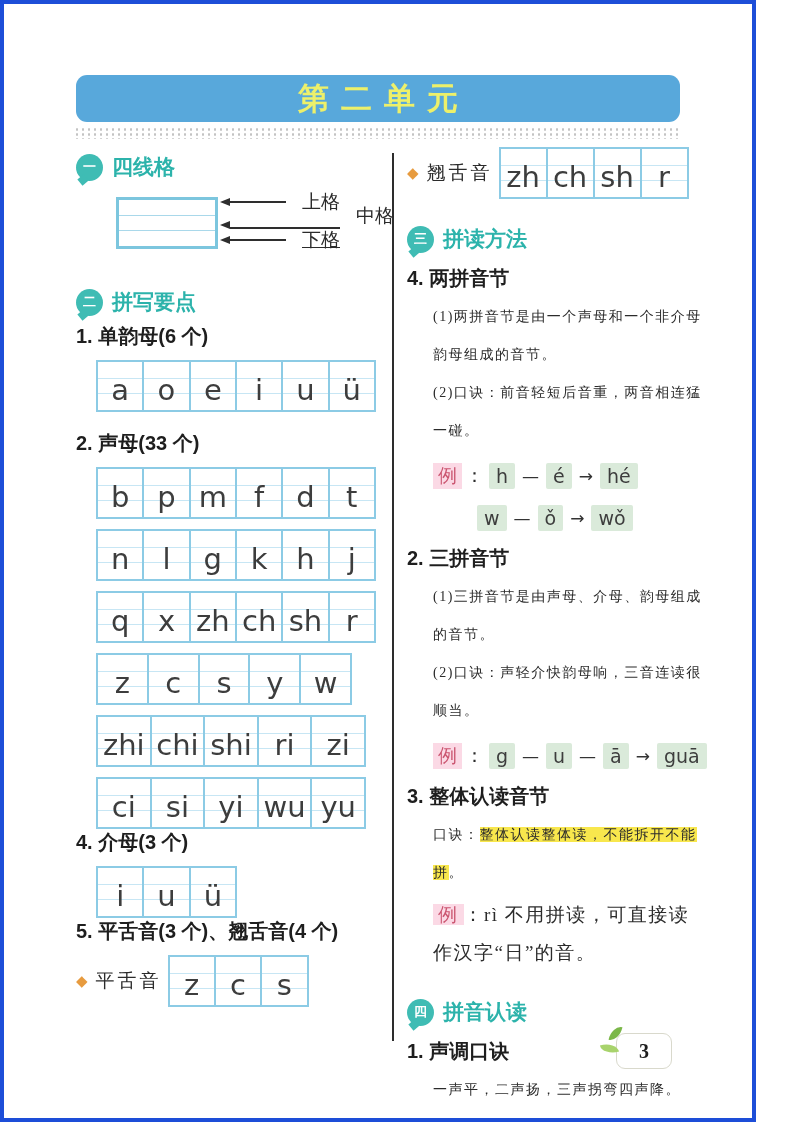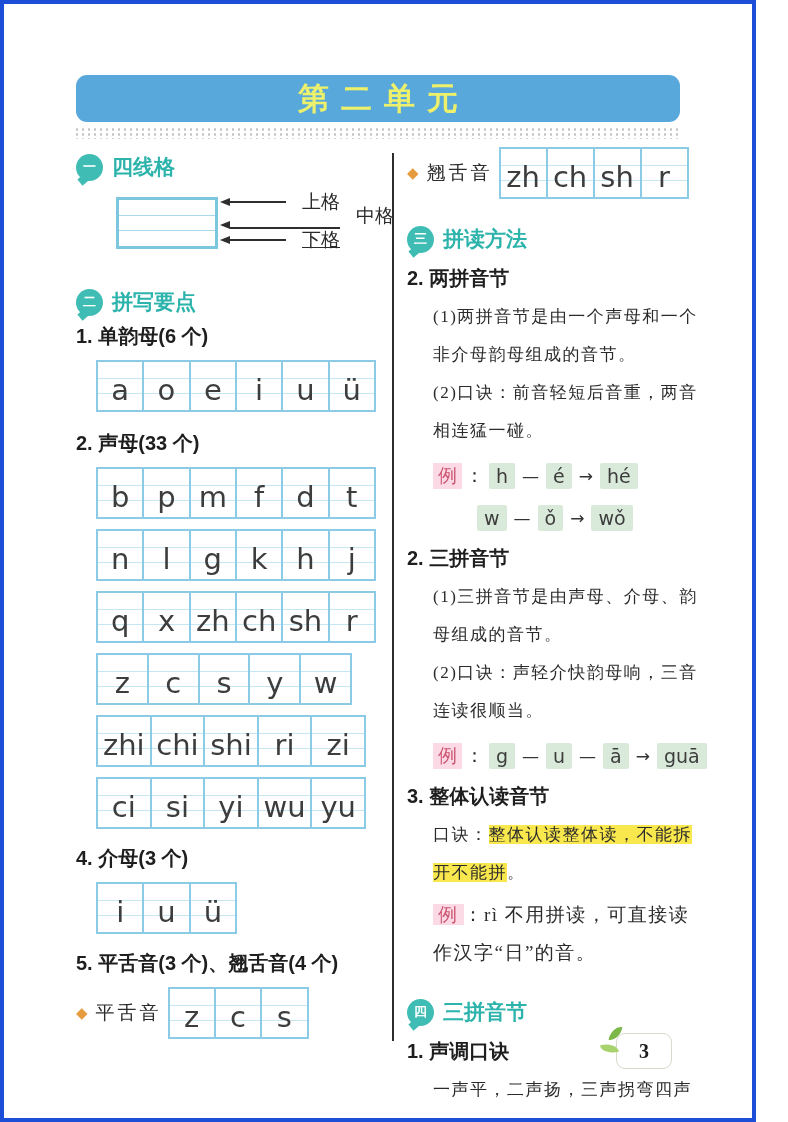--- a/index.html
+++ b/index.html
@@ -61,42 +61,42 @@
   .arrowrow { position:absolute; display:flex; align-items:center; height:16px; }
   .arrow-head { width:0; height:0; border-top:4px solid transparent;
                 border-bottom:4px solid transparent; border-right:10px solid #2e2e2e; flex:none; }
   .arrow-line { height:0; border-top:2px solid #2e2e2e; flex:none; }
   .a-label { font-size:19px; margin-left:16px; color:#2b2b2b; white-space:nowrap; }
   
   .bullet-row { display:flex; align-items:center; }
   .diamond { color:#e79b3f; font-size:15px; margin-right:8px; flex:none; }
   .bullet-label { font-size:19px; letter-spacing:3px; white-space:nowrap; }
   
-  .para { font-size:17px; line-height:38px; letter-spacing:1.5px; margin-left:26px; }
+  .para { font-size:14px; line-height:38px; letter-spacing:1.5px; margin-left:26px; }
   .hl { background:#f8e74d; }
   .ex-line { margin-left:26px; display:flex; align-items:center; margin-top:6px; height:40px; }
   .ex-block { margin-left:26px; font-size:19px; line-height:38px; letter-spacing:1.5px; margin-top:4px; }
   .ex-tag { background:#fbd9e5; color:#cb5570; padding:0 5px; font-size:19px; flex:none; }
   .ex-colon { margin:0 3px; font-size:19px; }
   .token { background:#daeada; padding:2px 7px; font-family:"DejaVu Sans", sans-serif;
            font-size:19px; color:#3d3d3d; margin:0 2px; border-radius:2px; }
   .sep { margin:0 5px; font-size:17px; color:#333; font-family:"DejaVu Sans", sans-serif; }
   
   .page-badge { position:absolute; right:80px; top:1029px; width:56px; height:36px;
                 background:#fff; border:1px solid #d9d9cc; border-radius:9px;
                 display:flex; align-items:center; justify-content:center;
                 font-weight:bold; font-size:20px; color:#1e1e1e; }
   .leaf { position:absolute; }
   .leaf1 { width:17px; height:11px; background:#a8d36c; border-radius:0 100% 0 100%;
            transform:rotate(-15deg); left:-16px; top:9px; }
   .leaf2 { width:11px; height:15px; background:#7bb749; border-radius:100% 0 100% 0;
            transform:rotate(12deg); left:-7px; top:-8px; }
   
   .mt6{margin-top:6px}.mt10{margin-top:10px}.mt12{margin-top:12px}
-  .mt14{margin-top:7px}.mt16{margin-top:16px}.mt18{margin-top:18px}.mt26{margin-top:26px}
+  .mt14{margin-top:7px}.mt16{}.mt18{margin-top:18px}.mt26{margin-top:26px}
   .mt28{margin-top:28px}
   .grid-indent { margin-left:20px; }
 </style>
 </head>
 <body>
 
 <div class="page">
 
   <div class="banner">
     <span>第二单元</span>
@@ -232,21 +232,21 @@
         </div>
       </div>
 
       <div class="sec-h mt26">
         <span class="bubble">
           <b>三</b>
         </span>
         <span>拼读方法</span>
       </div>
 
-      <div class="item-h mt12">2. 两拼音节</div>
+      <div class="item-h mt12">4. 两拼音节</div>
       <div class="para mt6">(1)两拼音节是由一个声母和一个非介母韵母组成的音节。</div>
       <div class="para">(2)口诀：前音轻短后音重，两音相连猛一碰。</div>
       <div class="ex-line">
         <span class="ex-tag">例</span>
         <span class="ex-colon">：</span>
         <span class="token">h</span>
         <span class="sep">—</span>
         <span class="token">é</span>
         <span class="sep">→</span>
         <span class="token">hé</span>
@@ -279,21 +279,21 @@
         <span>口诀：</span><span class="hl">整体认读整体读，不能拆开不能拼</span><span>。</span>
       </div>
       <div class="ex-block">
         <span class="ex-tag">例</span><span>：rì 不用拼读，可直接读作汉字“日”的音。</span>
       </div>
 
       <div class="sec-h mt26">
         <span class="bubble">
           <b>四</b>
         </span>
-        <span>三拼音节</span>
+        <span>拼音认读</span>
       </div>
 
       <div class="item-h mt12">1. 声调口诀</div>
       <div class="para mt6">一声平，二声扬，三声拐弯四声降。</div>
 
     </div>
   </div>
 
   <div class="page-badge">
     <span class="leaf leaf1"></span>

